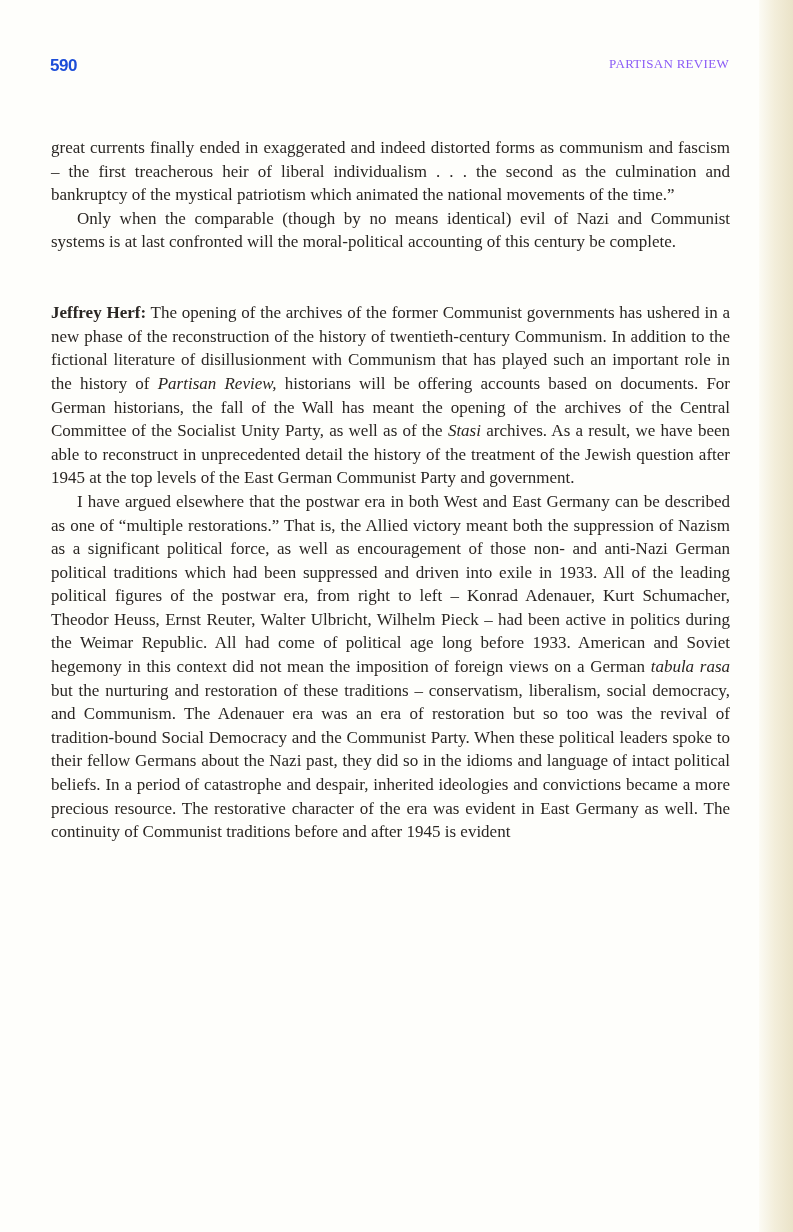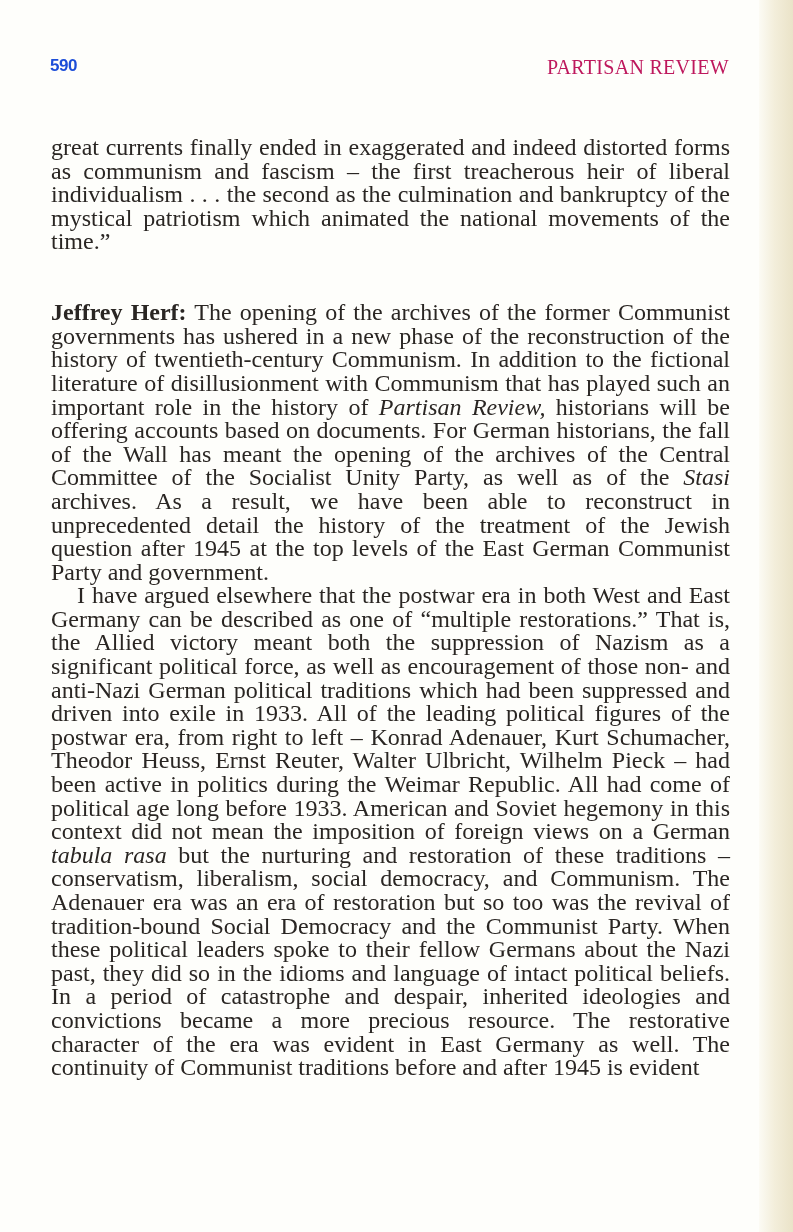--- a/index.html
+++ b/index.html
@@ -37,30 +37,30 @@
       font-family: "Liberation Sans", "DejaVu Sans", sans-serif;
       font-weight: bold;
       font-size: 17px;
       letter-spacing: -0.5px;
       color: #1d4ed8;
     }
     .journal-title {
       position: absolute;
       right: 0;
       top: 0;
-      font-size: 20px;
+      font-size: 13px;
       letter-spacing: 0.3px;
-      color: #be185d;
+      color: #8b5cf6;
     }
     .text-block {
       position: absolute;
       top: 136px;
       left: 51px;
       width: 679px;
-      font-size: 24px;
+      font-size: 17px;
       line-height: 23.6px;
       text-align: justify;
       hyphens: manual;
     }
     .text-block p {
       margin: 0;
     }
     .indent {
       text-indent: 26px;
     }
@@ -79,17 +79,18 @@
 
 <div class="page-edge"></div>
 
 <div class="running-head">
   <span class="page-number">590</span>
   <span class="journal-title">PARTISAN REVIEW</span>
 </div>
 
 <div class="text-block">
   <p>great currents finally ended in exaggerated and indeed distorted forms as communism and fascism – the first treacherous heir of liberal individual­ism . . . the second as the culmination and bankruptcy of the mystical patriotism which animated the national movements of the time.”</p>
+  <p class="indent">Only when the comparable (though by no means identical) evil of Nazi and Communist systems is at last confronted will the moral-politi­cal accounting of this century be complete.</p>
   <div class="gap"></div>
   <div class="gap"></div>
   <p><span class="speaker">Jeffrey Herf:</span><span> The opening of the archives of the former Communist governments has ushered in a new phase of the reconstruction of the history of twentieth-century Communism. In addition to the fictional literature of disillusionment with Communism that has played such an important role in the history of </span><em>Partisan Review,</em><span> historians will be offer­ing accounts based on documents. For German historians, the fall of the Wall has meant the opening of the archives of the Central Committee of the Socialist Unity Party, as well as of the </span><em>Stasi</em><span> archives. As a result, we have been able to reconstruct in unprecedented detail the history of the treatment of the Jewish question after 1945 at the top levels of the East German Communist Party and government.</span></p>
   <p class="indent"><span>I have argued elsewhere that the postwar era in both West and East Germany can be described as one of “multiple restorations.” That is, the Allied victory meant both the suppression of Nazism as a significant po­litical force, as well as encouragement of those non- and anti-Nazi Ger­man political traditions which had been suppressed and driven into exile in 1933. All of the leading political figures of the postwar era, from right to left – Konrad Adenauer, Kurt Schumacher, Theodor Heuss, Ernst Reuter, Walter Ulbricht, Wilhelm Pieck – had been active in politics during the Weimar Republic. All had come of political age long before 1933. American and Soviet hegemony in this context did not mean the imposition of foreign views on a German </span><em>tabula rasa</em><span> but the nurturing and restoration of these traditions – conservatism, liberalism, social democracy, and Communism. The Adenauer era was an era of restora­tion but so too was the revival of tradition-bound Social Democracy and the Communist Party. When these political leaders spoke to their fellow Germans about the Nazi past, they did so in the idioms and lan­guage of intact political beliefs. In a period of catastrophe and despair, inherited ideologies and convictions became a more precious resource. The restorative character of the era was evident in East Germany as well. The continuity of Communist traditions before and after 1945 is evident</span></p>
 </div>
 
 </body></html>

